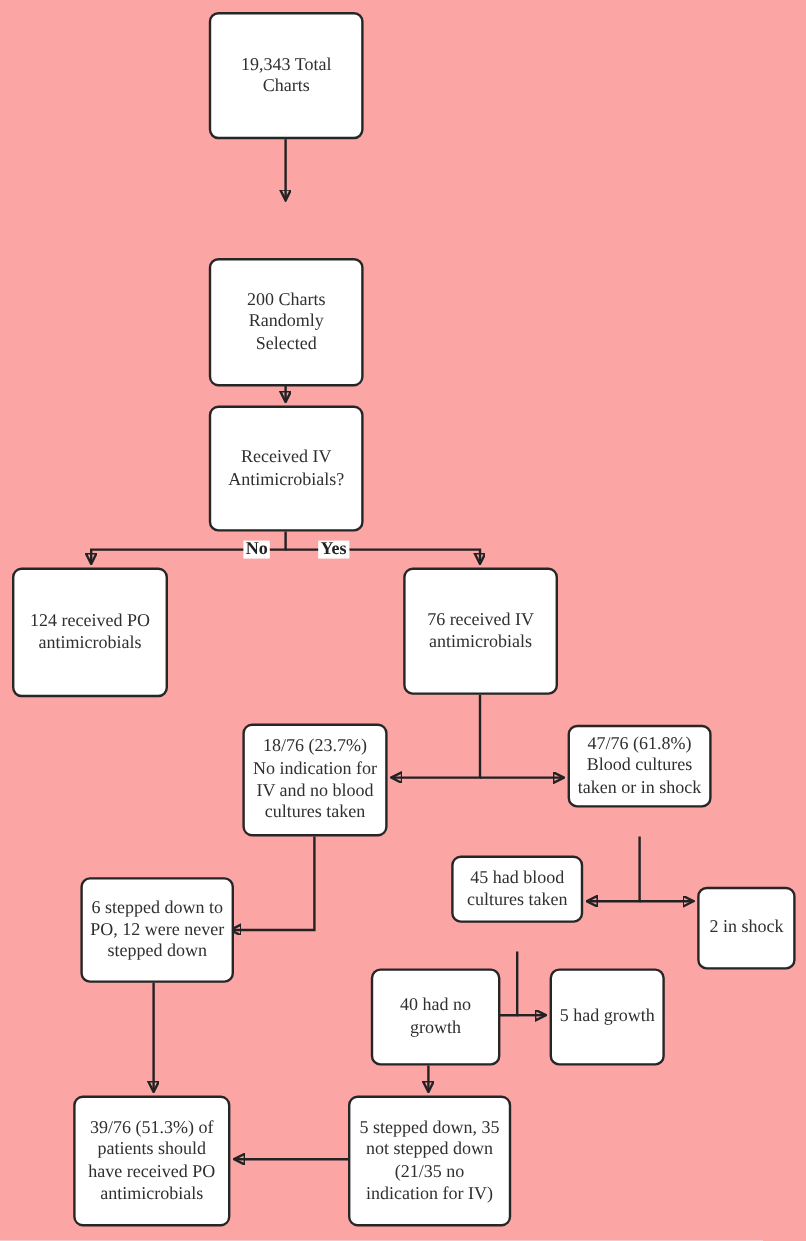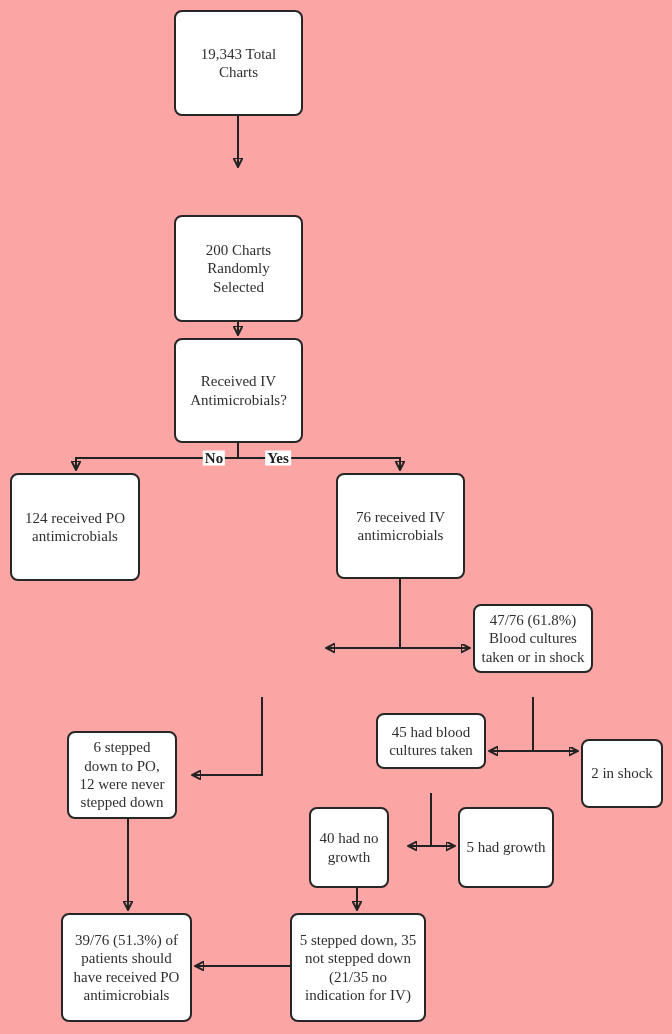--- a/index.html
+++ b/index.html
@@ -96,38 +96,41 @@
   </div>
 
   <div class="node" style="left:10px; top:473px; width:130px; height:108px;">
     <span class="node-label">124 received PO antimicrobials</span>
   </div>
 
   <div class="node" style="left:336px; top:473px; width:129px; height:106px;">
     <span class="node-label">76 received IV antimicrobials</span>
   </div>
 
+  <div class="node" style="left:202px; top:603px; width:121px; height:94px;">
+    <span class="node-label">18/76 (23.7%) No indication for IV and no blood cultures taken</span>
+  </div>
 
   <div class="node" style="left:473px; top:604px; width:120px; height:69px;">
     <span class="node-label">47/76 (61.8%) Blood cultures taken or in shock</span>
   </div>
 
   <div class="node" style="left:376px; top:713px; width:110px; height:56px;">
     <span class="node-label">45 had blood cultures taken</span>
   </div>
 
   <div class="node" style="left:581px; top:739px; width:82px; height:69px;">
     <span class="node-label">2 in shock</span>
   </div>
 
-  <div class="node" style="left:67px; top:731px; width:110px; height:88px;justify-content:center;">
+  <div class="node" style="left:67px; top:731px; width:128px; height:88px;justify-content:center;">
     <span class="node-label">6 stepped down to PO, 12 were never stepped down</span>
   </div>
 
-  <div class="node" style="left:309px; top:807px; width:80px; height:81px;">
+  <div class="node" style="left:309px; top:807px; width:108px; height:81px;">
     <span class="node-label">40 had no growth</span>
   </div>
 
   <div class="node" style="left:458px; top:807px; width:96px; height:81px;">
     <span class="node-label">5 had growth</span>
   </div>
 
   <div class="node" style="left:61px; top:913px; width:131px; height:109px;">
     <span class="node-label">39/76 (51.3%) of patients should have received PO antimicrobials</span>
   </div>

